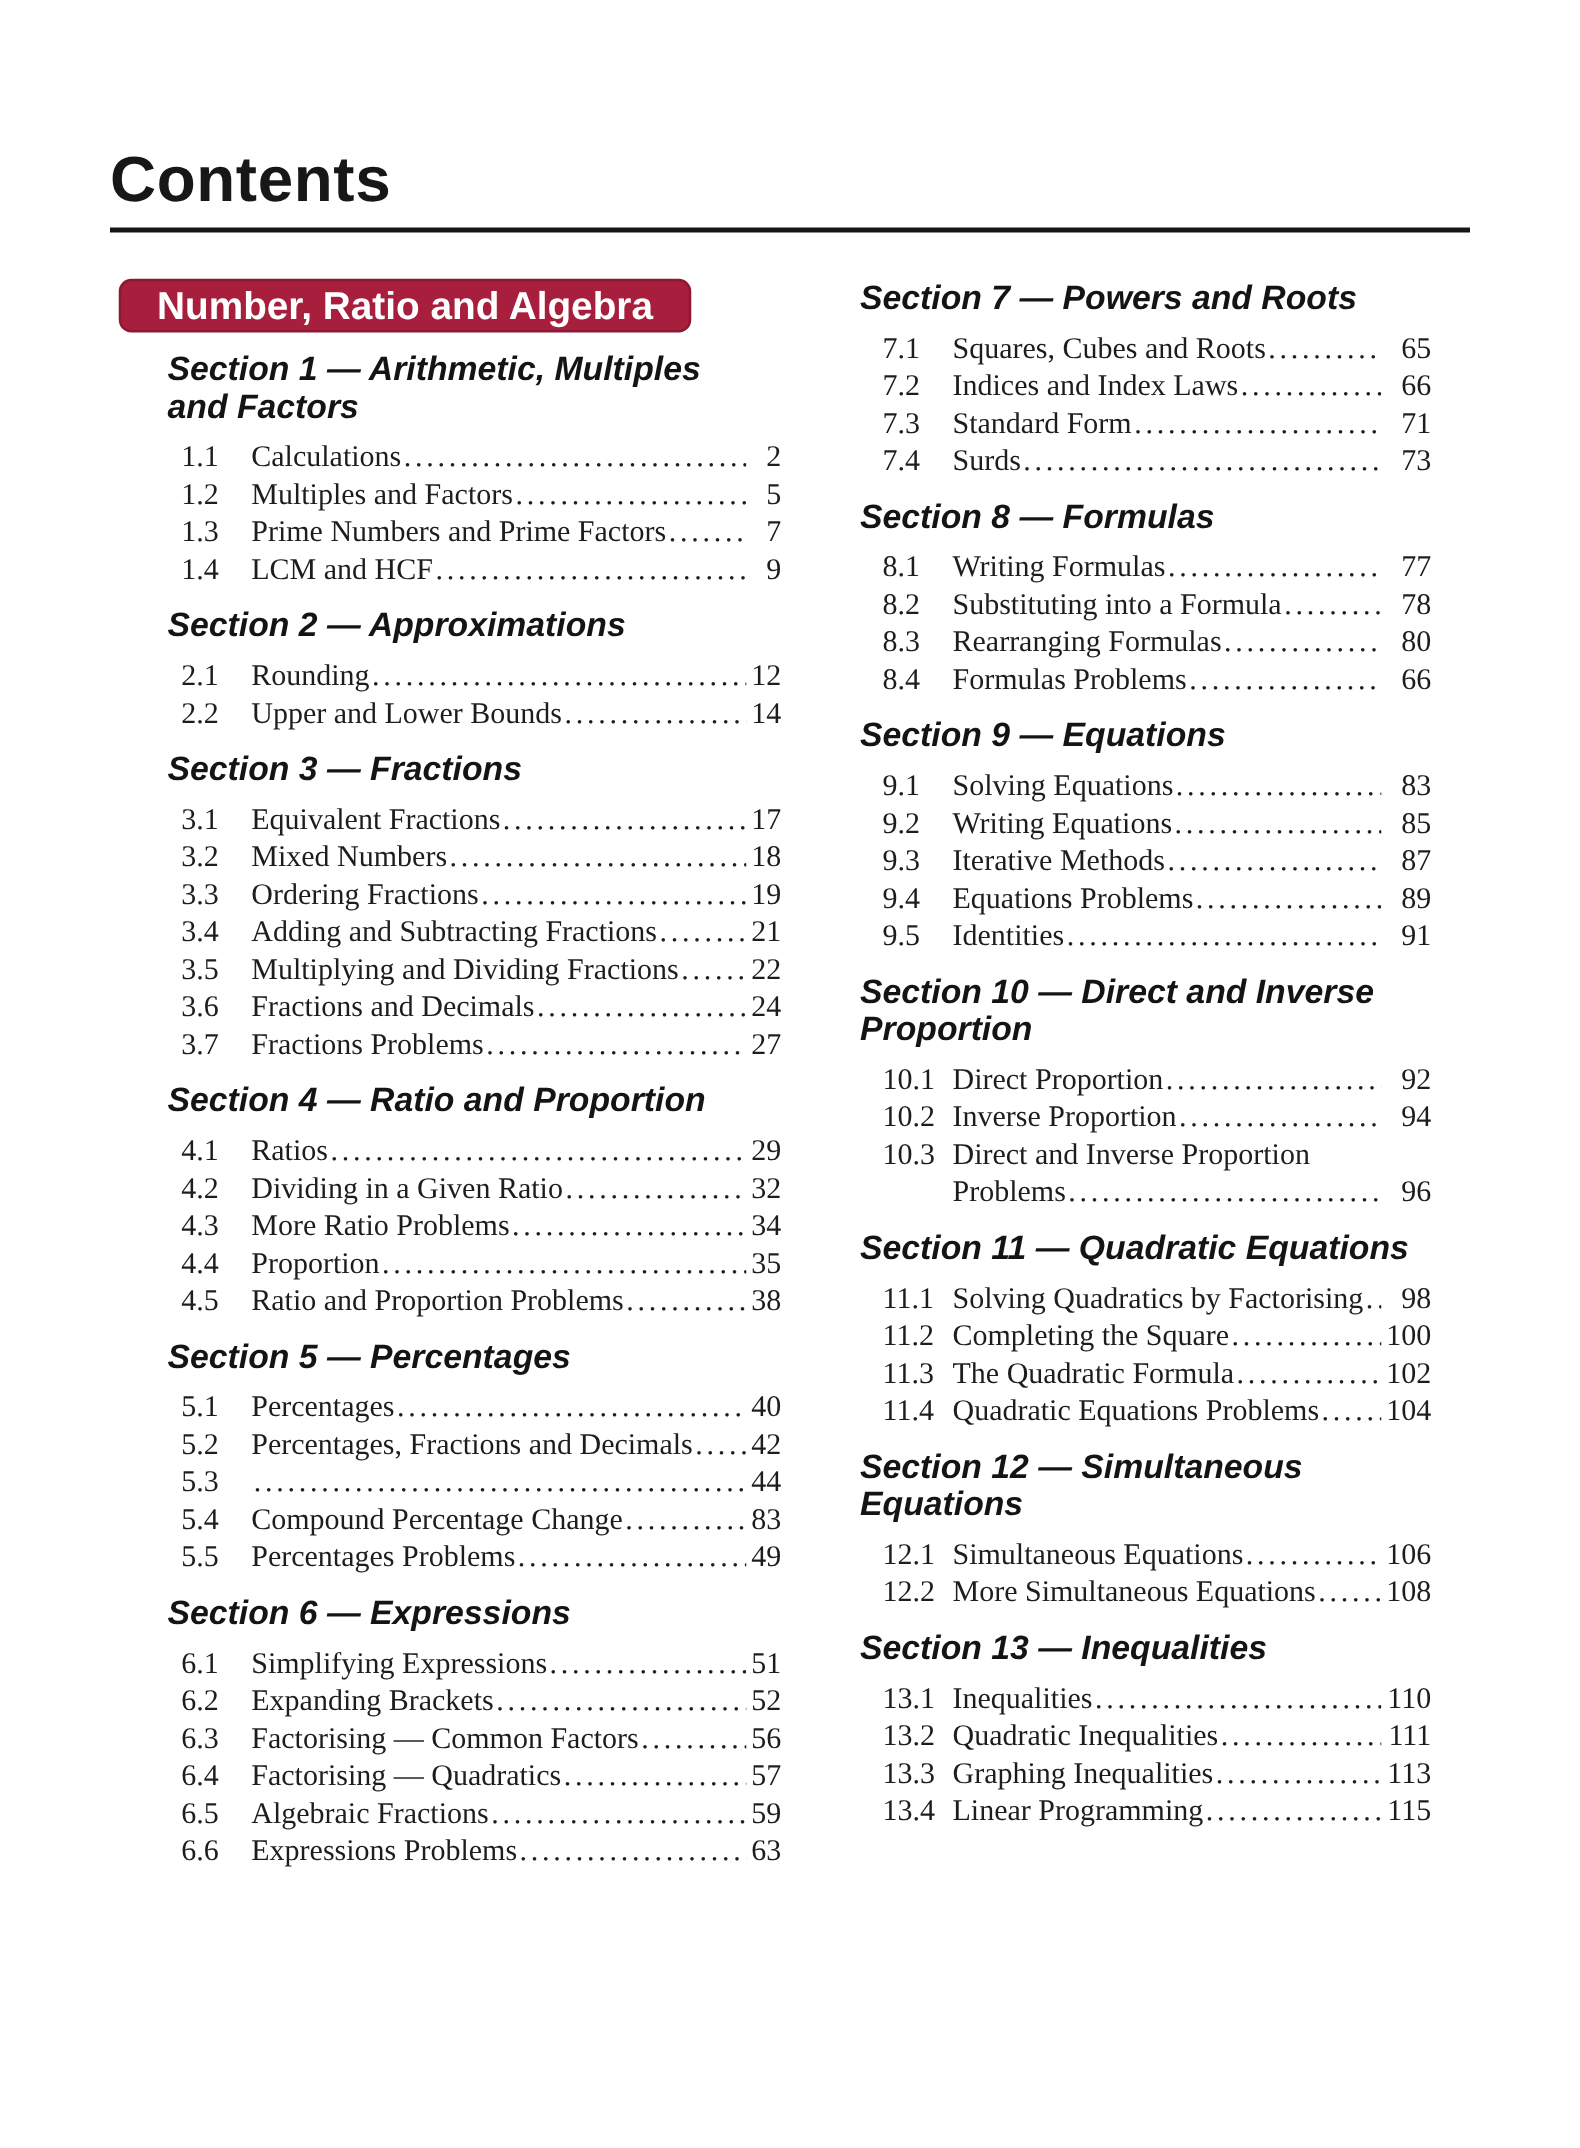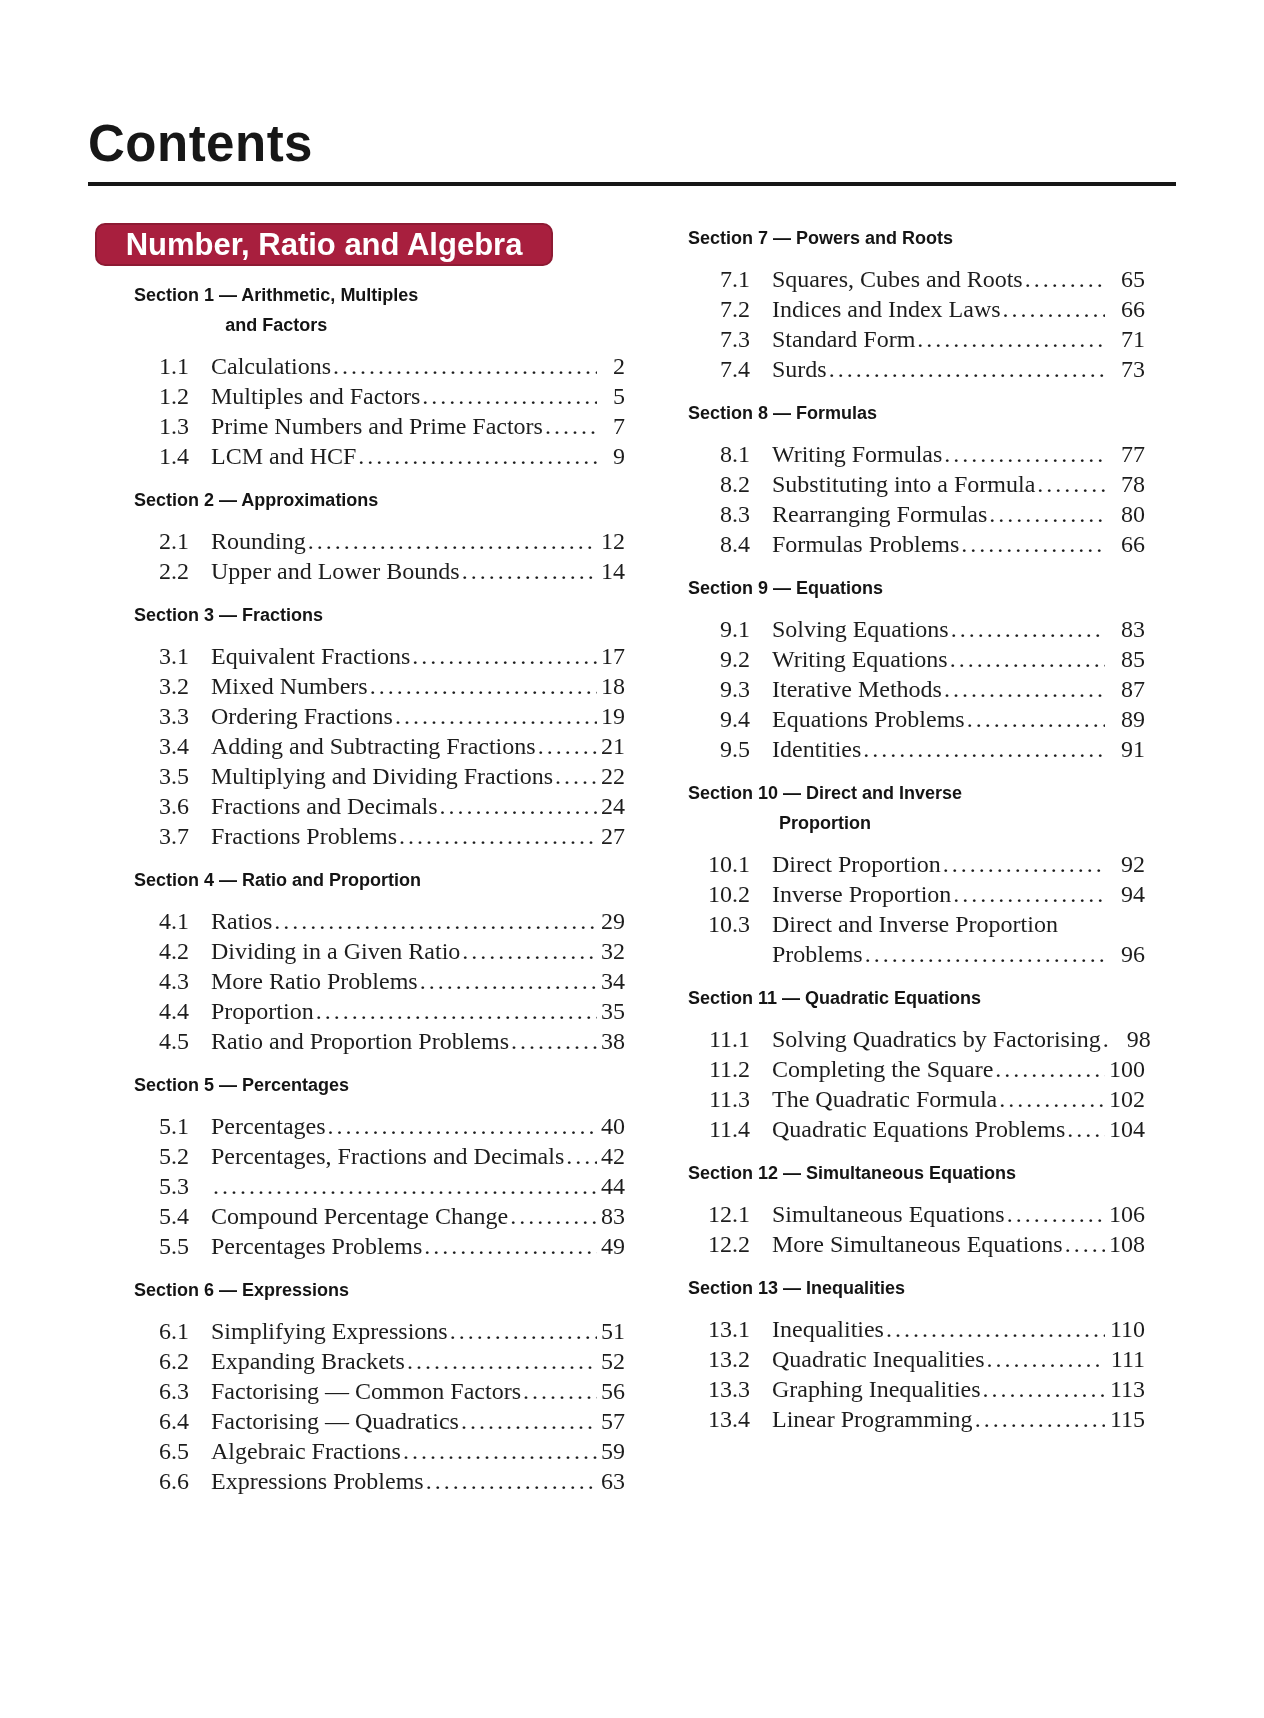--- a/index.html
+++ b/index.html
@@ -59,48 +59,48 @@
     color: #ffffff;
   }
 
   .toc-section { margin-top: 14px; }
   .toc-section:first-of-type { margin-top: 0; }
   .col-left .toc-section.after-banner { margin-top: 0; }
 
   .section-title {
     font-family: "Liberation Sans", sans-serif;
     font-weight: bold;
-    font-size: 18px;
+    font-size: 27px;
     line-height: 30px;
     color: #141414;
     margin: 0 0 11px 0;
     width: fit-content;
     text-align: center;
+    font-style: italic;
   }
   .col-left .section-title { margin-left: 46px; }
   .section-title .title-line { text-align: left; }
-  .section-title .title-line.wrap { text-align: center; }
+  .section-title .title-line.wrap { text-align: left; }
 
   .toc-item {
     display: flex;
     align-items: baseline;
     font-family: "Liberation Serif", serif;
     font-size: 24px;
     line-height: 30px;
     color: #1d1d1d;
     white-space: nowrap;
   }
   .col-left  .toc-item { margin-left: 57px; }
   .col-right .toc-item { margin-left: 18px; }
 
   .item-num {
     flex: none;
     min-width: 44px;
-    margin-right: 22px;
-    text-align: right;
+    margin-right: 12px;
   }
   .item-num.ghost { visibility: hidden; }
   .item-title { flex: none; }
   .leader {
     flex: 1 1 0;
     min-width: 8px;
     overflow: hidden;
     margin: 0 2px;
   }
   .leader::after {

